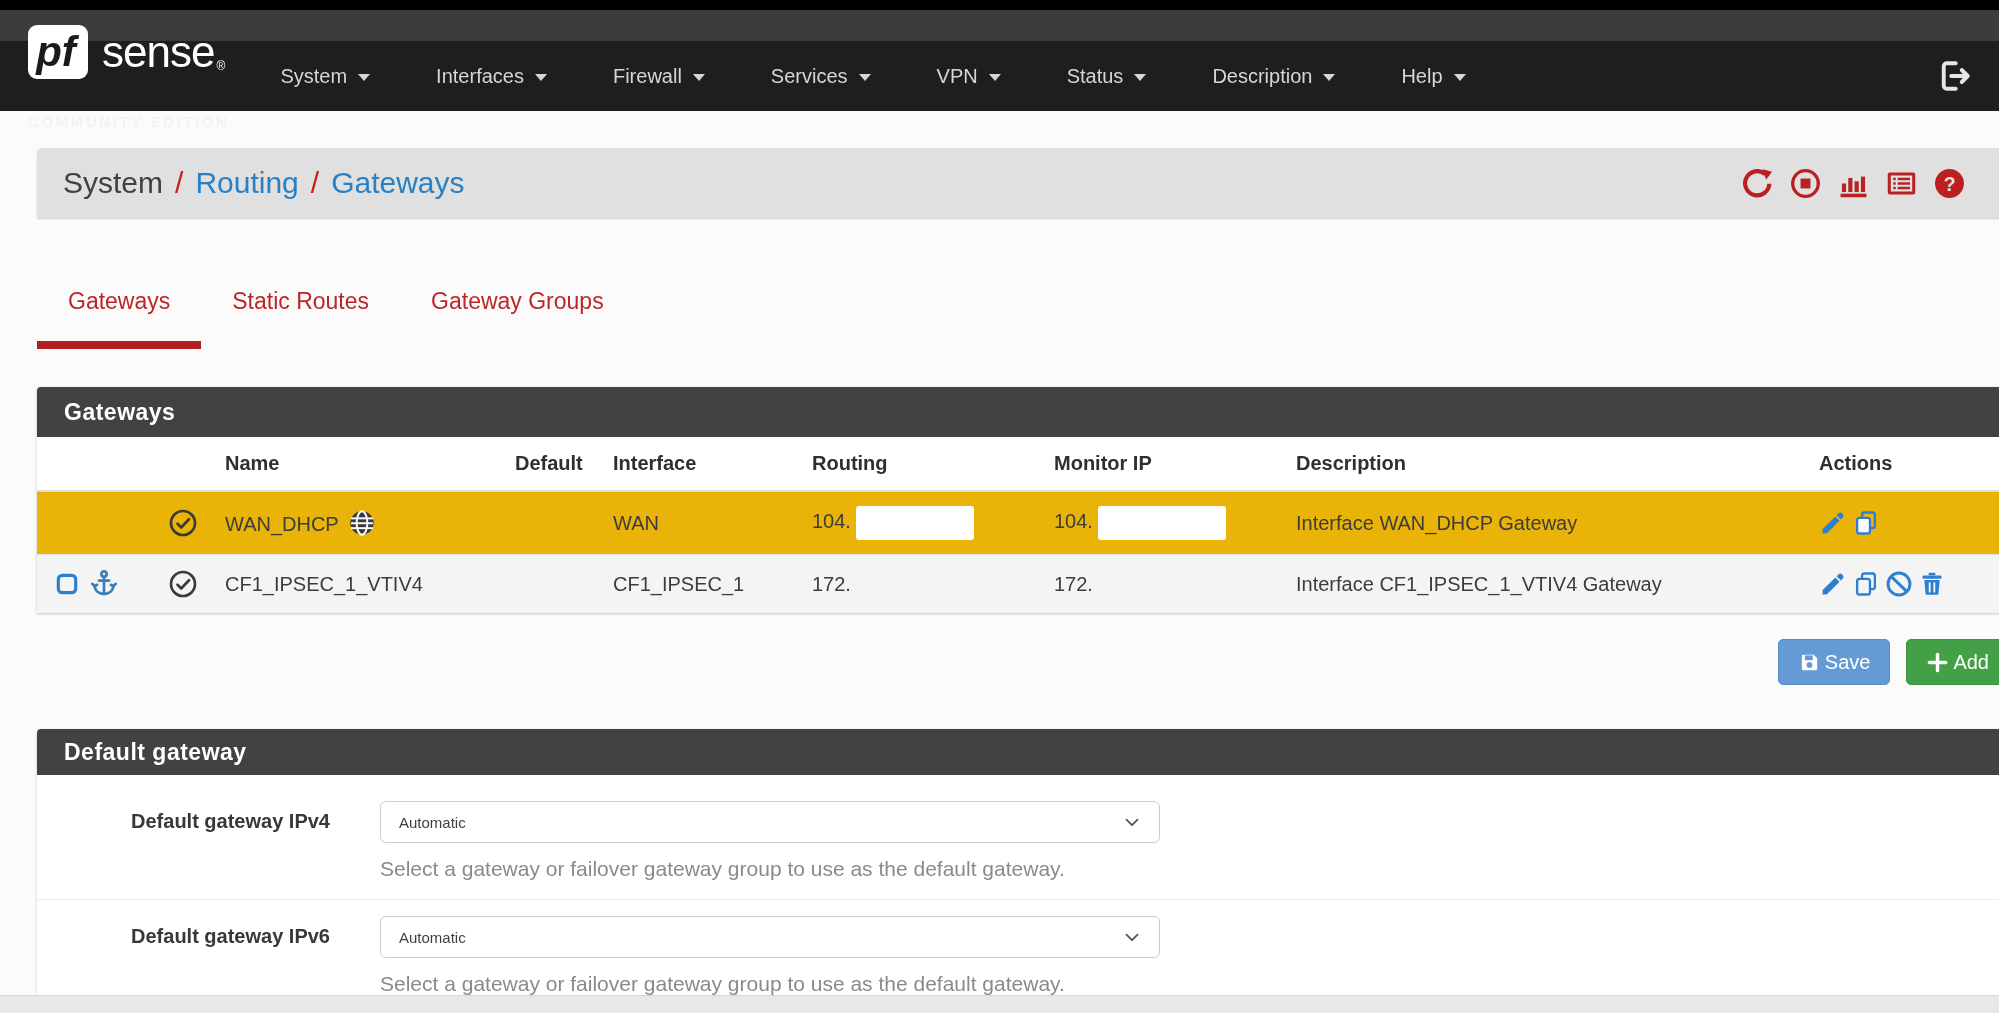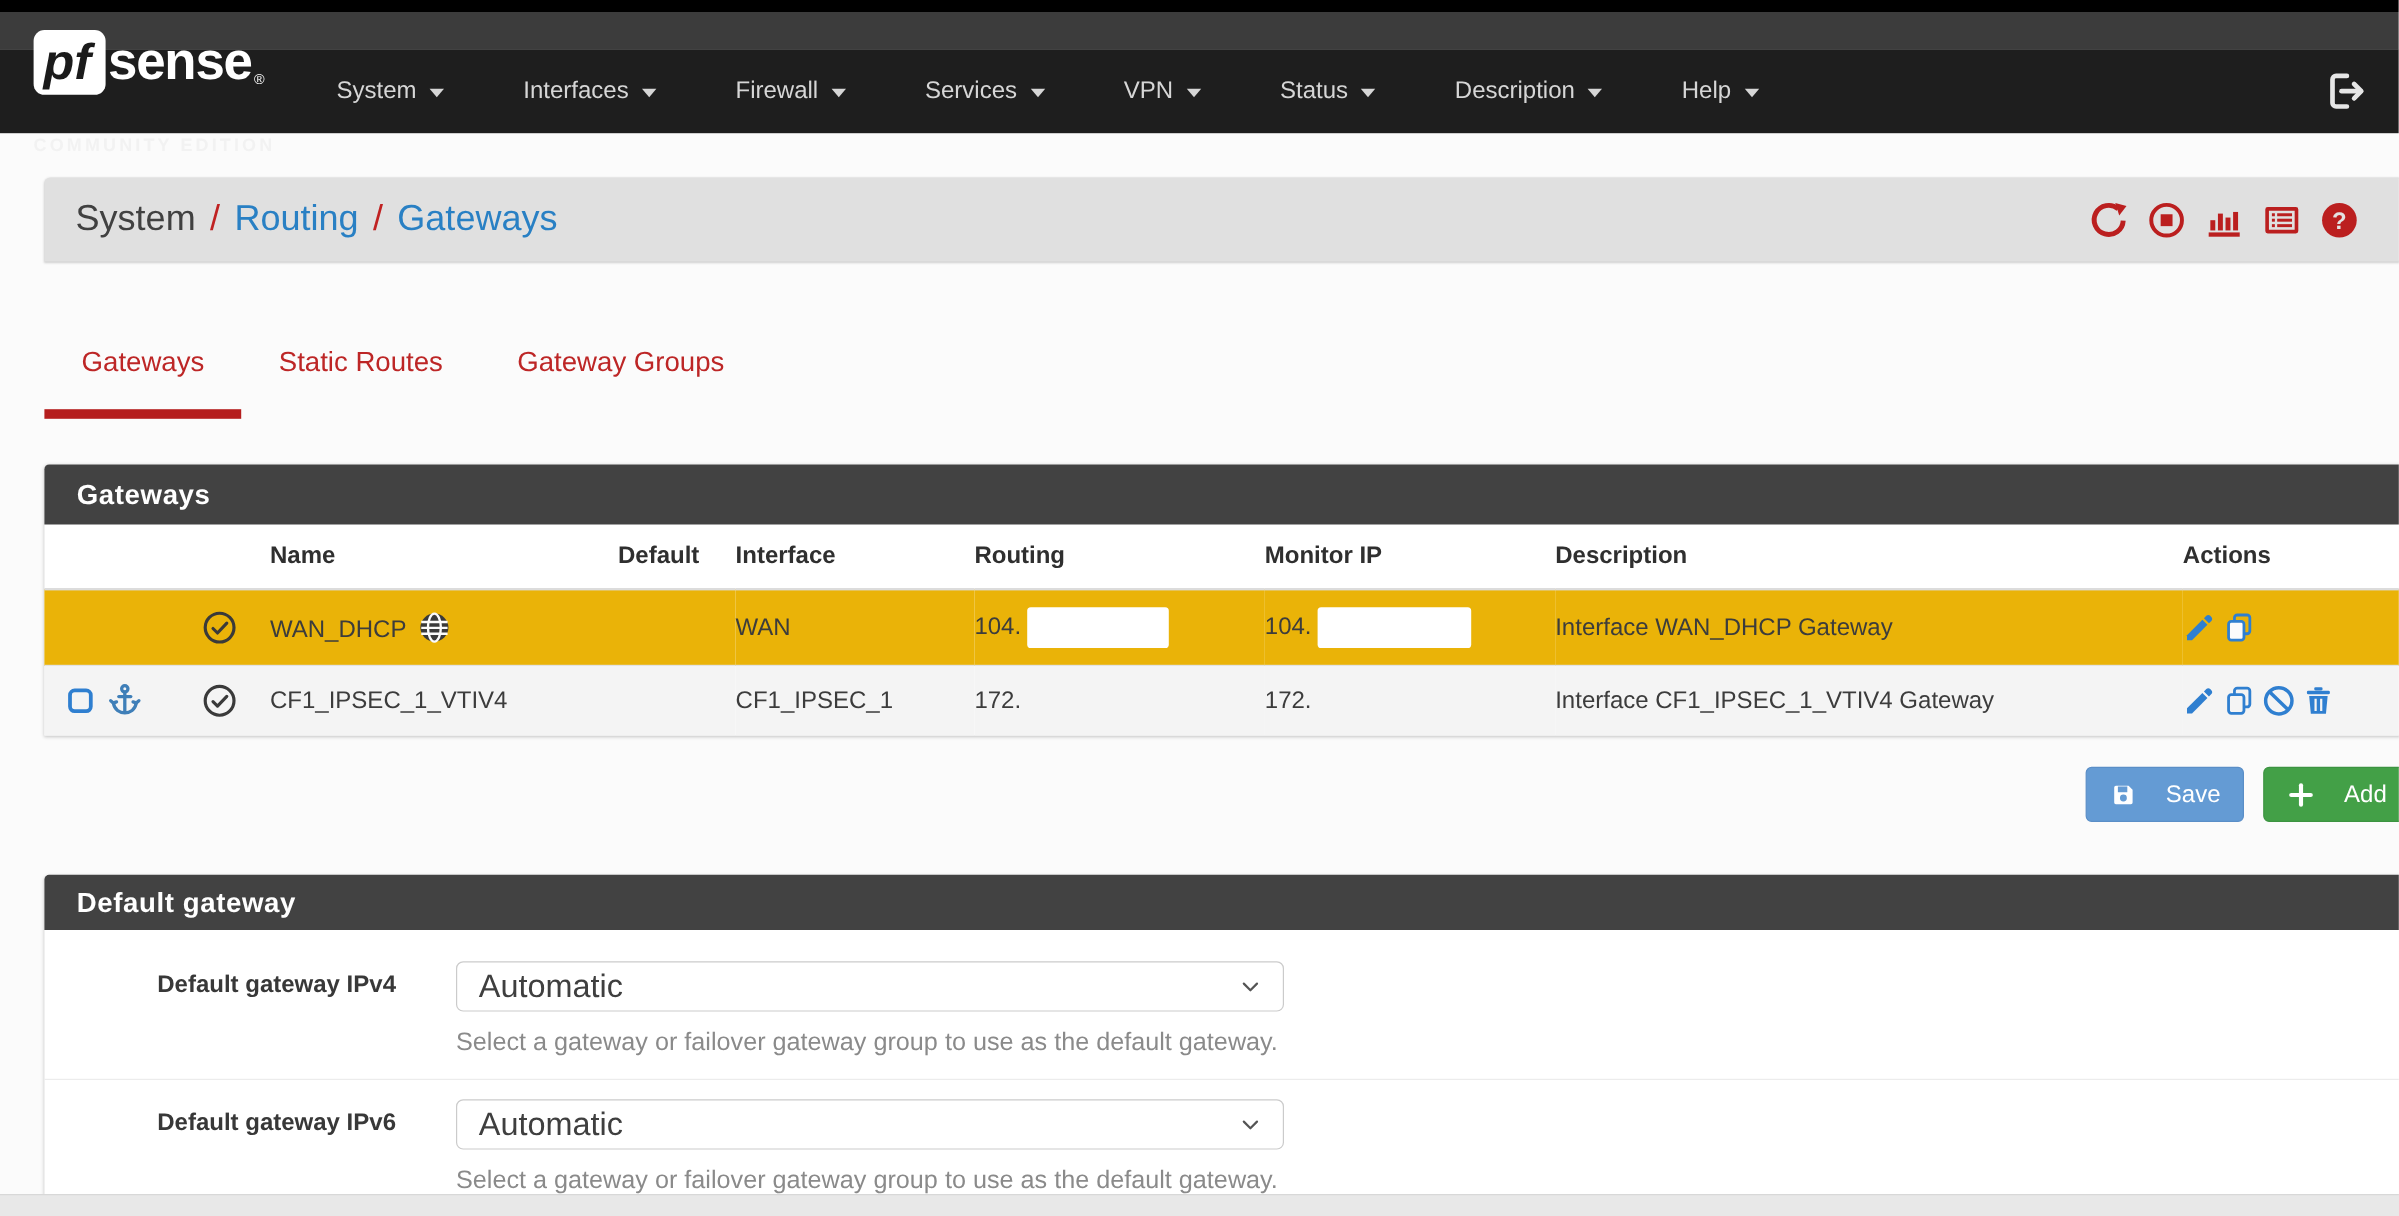--- a/index.html
+++ b/index.html
@@ -9,21 +9,21 @@
   
   .top-black { height:10px; background:#000; }
   .top-gray  { height:31px; background:#3c3c3c; }
 
   
   .navbar { height:70px; background:#1e1e1e; display:flex; align-items:center; padding:0 26px 0 28px; }
   .brand { display:flex; flex-direction:column; margin-top:2px;gap:16px; }
   .brand-row { display:flex; align-items:center; }
   .pf-box { background:#fff; border-radius:9px; width:60px; height:54px; display:flex; align-items:center; justify-content:center;
             color:#1b1b1b; font-size:42px; font-weight:800; font-style:italic; padding-right:4px; }
-  .brand-sense { color:#fff; font-size:44px; font-weight:700; letter-spacing:-1px; margin-left:2px; }
+  .brand-sense { color:#fff; font-size:44px; font-weight:400; letter-spacing:-1px; margin-left:14px; }
   .brand-reg { color:#fff; font-size:12px; align-self:flex-end; margin:0 0 6px 2px; }
   .brand-sub { color:#f2f2f2; font-size:15px; font-weight:700; letter-spacing:2.6px; margin-top:18px; }
   .nav-items { display:flex; margin-left:18px; }
   .nav-item { color:#d6d6d6; font-size:20px; padding:12px 33px; cursor:pointer; display:flex; align-items:center; }
   .caret { width:0; height:0; border-left:6px solid transparent; border-right:6px solid transparent;
            border-top:7px solid #d6d6d6; margin-left:11px; margin-top:3px; }
   .nav-spacer { flex:1; }
   .logout { width:36px; height:36px; color:#e6e6e6; cursor:pointer; }
 
   
@@ -62,35 +62,35 @@
   .icon-check { width:30px; height:30px; color:#3a3a3a; }
   .icon-globe { width:28px; height:28px; color:#3a3a3a; vertical-align:-6px; margin-left:9px; }
   .icon-square { width:26px; height:26px; color:#2f7fd0; }
   .icon-anchor { width:30px; height:30px; color:#3f7fb8; }
   .redact { display:inline-block; width:118px; height:34px; background:#fff; border-radius:3px; vertical-align:middle; margin-left:5px; }
   .act-icons { display:flex; align-items:center; gap:5px; }
   .act-icon { width:28px; height:28px; color:#2f7fd0; cursor:pointer; }
 
   
   .buttons-row { margin-top:26px; display:flex; justify-content:flex-end; gap:16px; }
-  .btn { display:flex; align-items:center; gap:24px; font-size:20px; color:#fff; border-radius:5px;
+  .btn { display:flex; align-items:center; gap:4px; font-size:20px; color:#fff; border-radius:5px;
          padding:10px 19px; height:46px; cursor:pointer; border:1px solid transparent; }
   .btn-save { background:#649bd4; border-color:#5a8ec7; }
   .btn-add  { background:#43a047; border-color:#3c9341; padding-right:40px; }
   .btn-ic { width:23px; height:23px; }
 
   
   .panel-default { margin-top:44px; }
   .panel-default .panel-hd { height:46px; font-size:23px; padding-left:27px; letter-spacing:.5px; }
   .form-row { display:flex; padding:26px 0 18px 0; }
   .form-row + .form-row { border-top:1px solid #ececec; padding-top:16px; padding-bottom:4px; }
   .form-label { width:293px; text-align:right; font-size:20px; font-weight:700; color:#383838; padding-top:9px; }
   .form-field { margin-left:50px; }
-  .select { width:690px; height:42px; border:1px solid #cbcbcb; border-radius:6px; background:#fff;
-            display:flex; align-items:center; padding:0 16px 0 18px; font-size:27px; color:#3f3f3f; cursor:pointer; }
+  .select { width:780px; height:42px; border:1px solid #cbcbcb; border-radius:6px; background:#fff;
+            display:flex; align-items:center; padding:0 16px 0 18px; font-size:15px; color:#3f3f3f; cursor:pointer; }
   .select .chev { margin-left:auto; width:22px; height:22px; color:#555; }
   .form-help { margin-top:14px; font-size:21px; color:#8a8a8a; }
 
   
   .hscroll { position:fixed; left:0; right:0; bottom:0; height:18px; background:#e8e8e8; border-top:1px solid #d8d8d8; }
 </style>
 </head>
 <body>
 
 <div class="top-black"></div>

